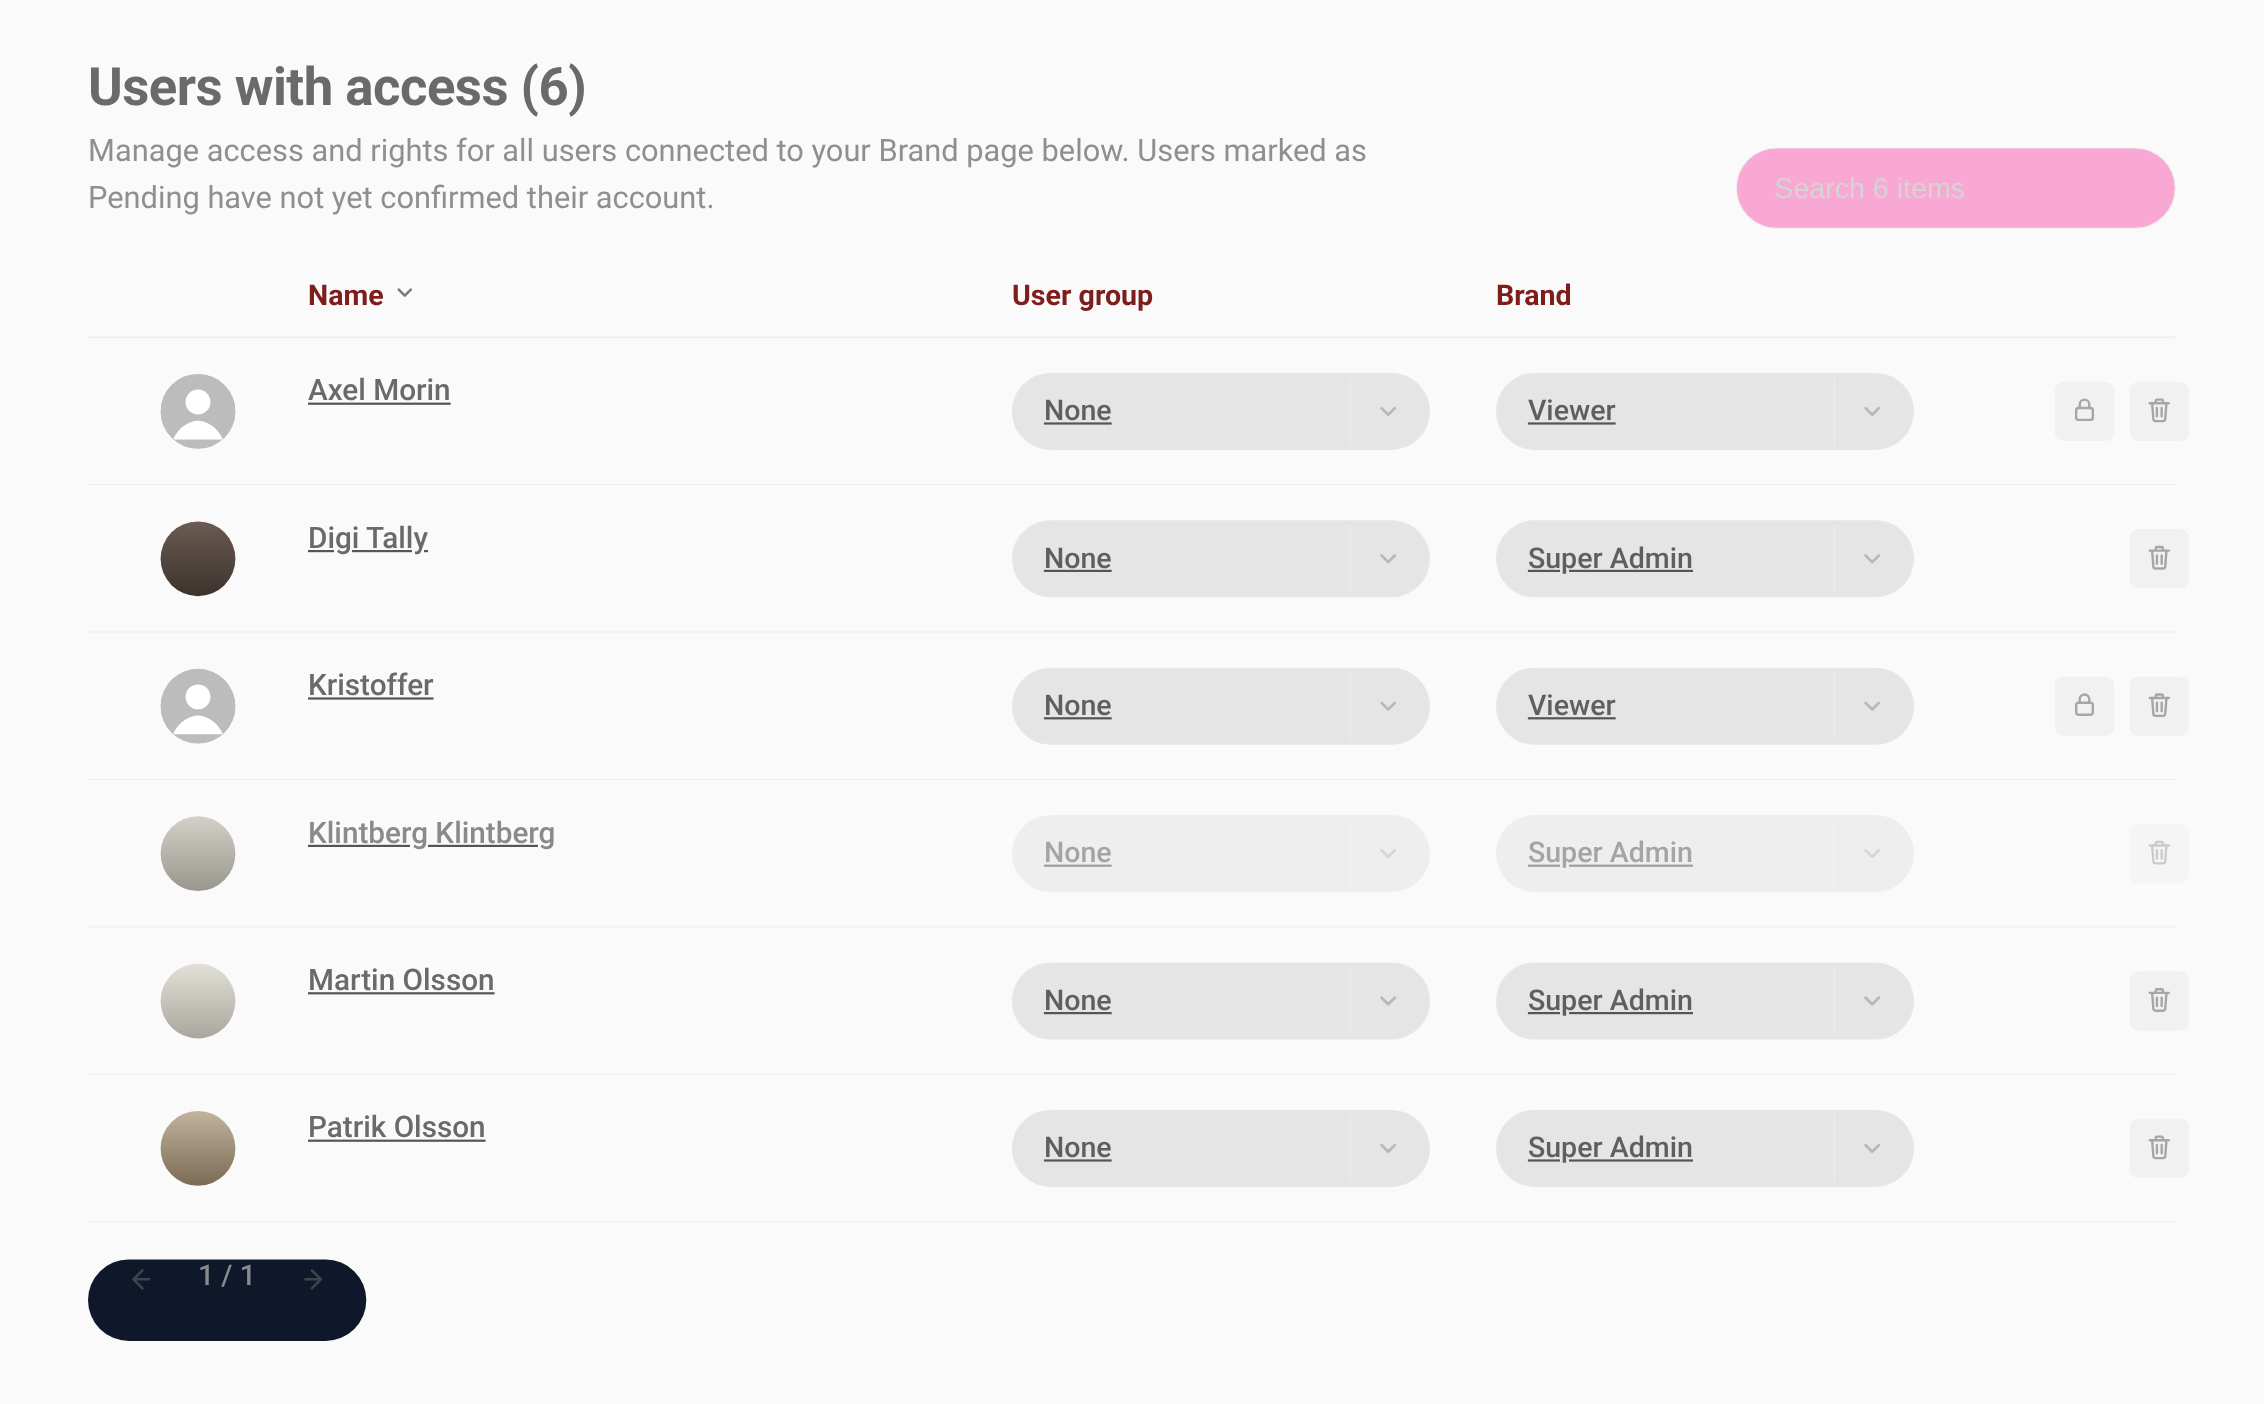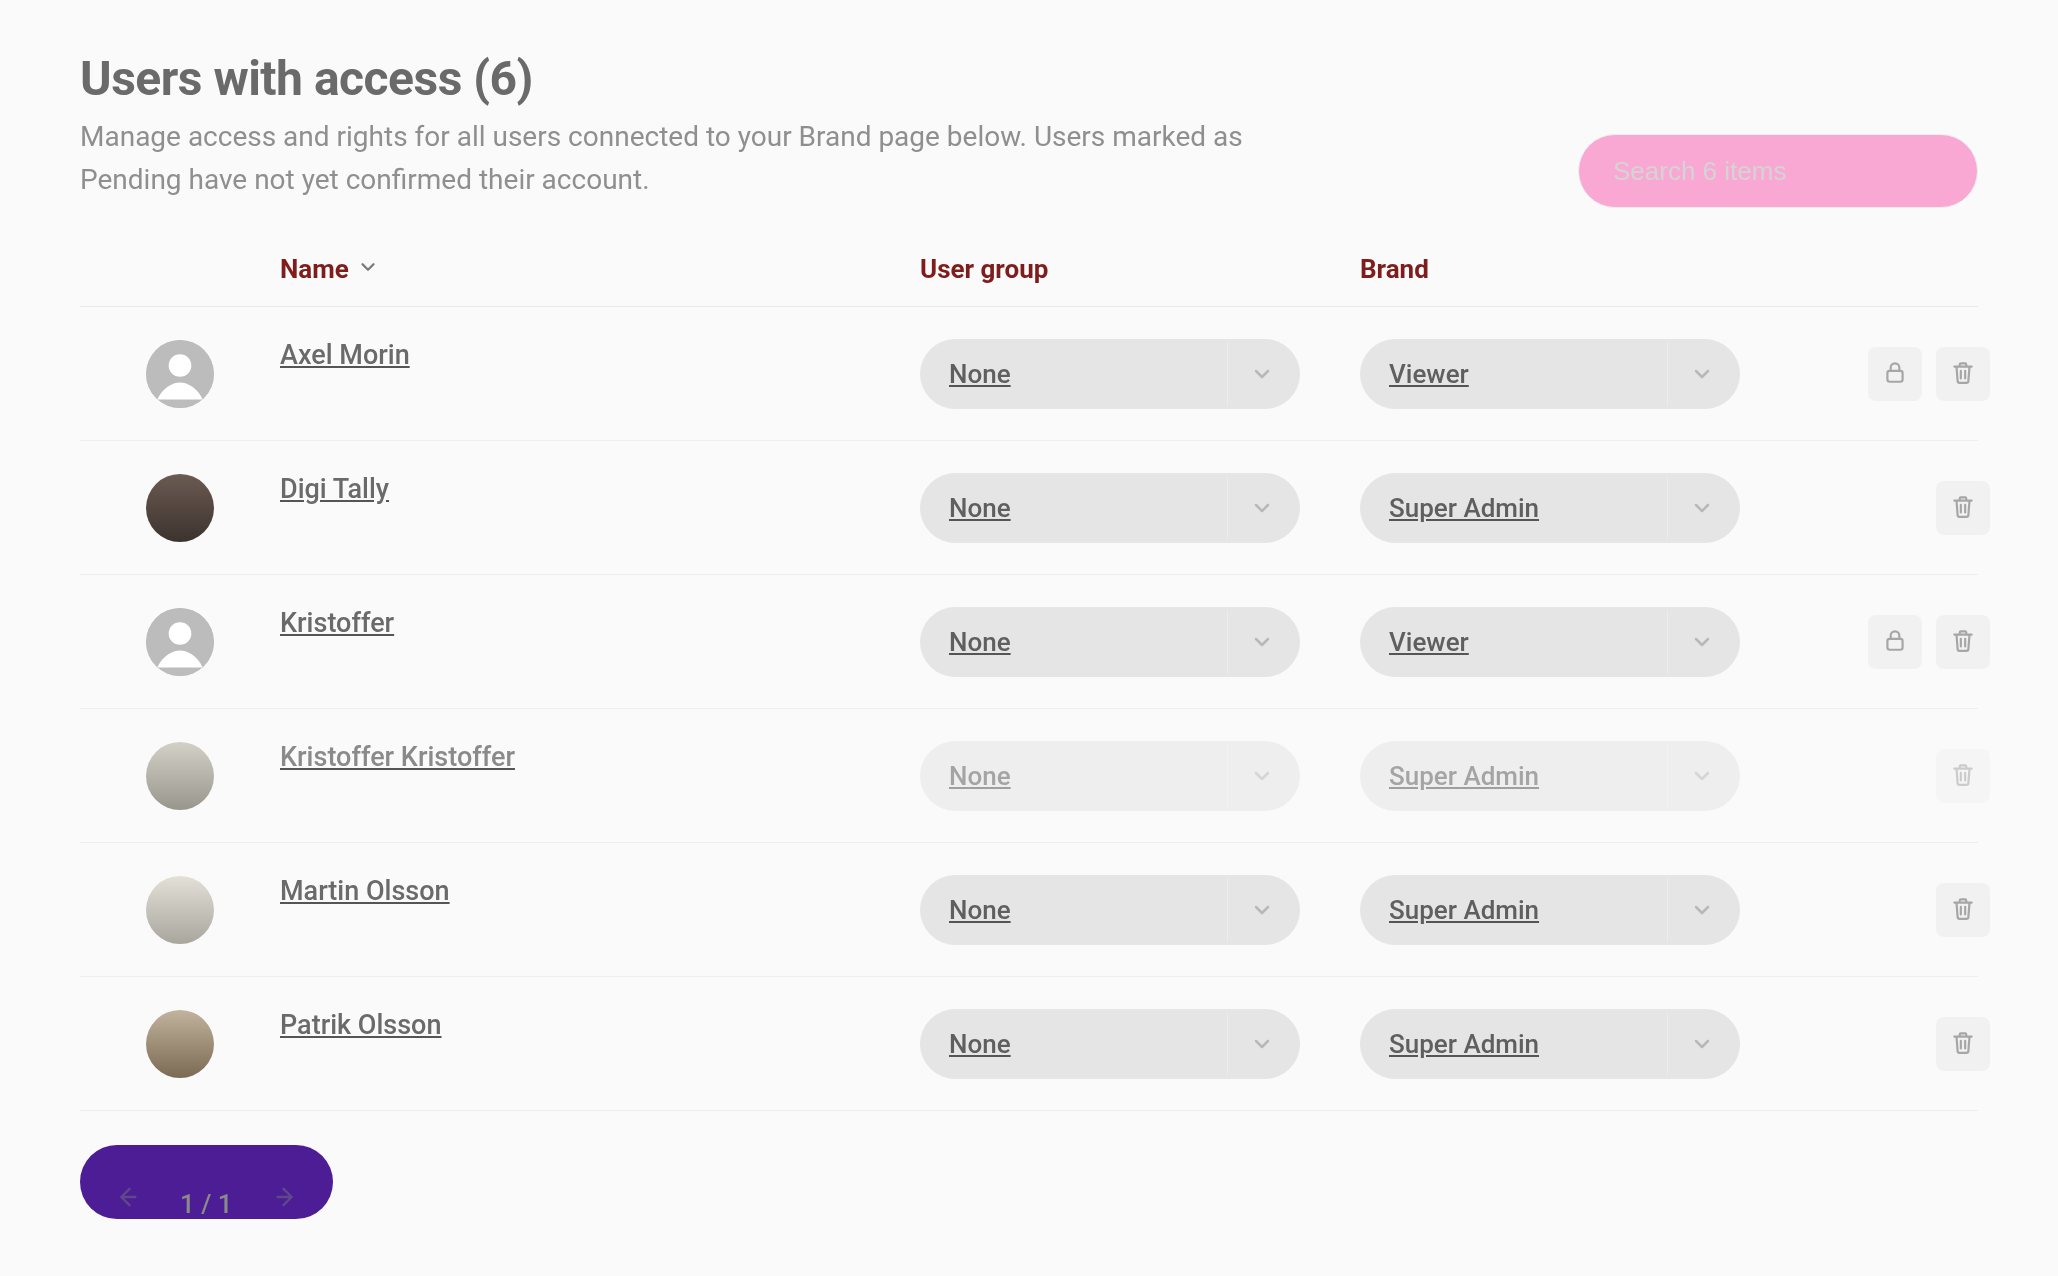--- a/index.html
+++ b/index.html
@@ -149,22 +149,22 @@
     background: #f1f1f1;
     display: flex; align-items: center; justify-content: center;
     cursor: pointer;
   }
   .action-btn svg { width: 26px; height: 26px; }
   .action-btn svg * { stroke: #a6a6a6; fill: none; }
 
   .pager {
     margin-top: 34px;
     display: inline-flex;
-    align-items: flex-end;
-    background: #4c1d95;
+    align-items: flex-start;
+    background: #0f172a;
     border-radius: 40px;
     height: 74px;
     padding: 0 26px;
     gap: 34px;
   }
   .pager .pbtn {
     width: 40px; height: 40px;
     display: flex; align-items: center; justify-content: center;
     cursor: pointer;
     opacity: 0.45;
@@ -334,21 +334,21 @@
               <span><svg viewBox="0 0 24 24">
                   <path d="M4 7h16M9 7V5a1 1 0 0 1 1-1h4a1 1 0 0 1 1 1v2M6 7l1 13a2 2 0 0 0 2 2h6a2 2 0 0 0 2-2l1-13M10 11v7M14 11v7" stroke-width="2" stroke-linecap="round" stroke-linejoin="round"></path>
                 </svg></span>
             </div>
           </div>
         </div>
         <div class="trow disabled">
           <div class="avatar-cell">
             <div class="avatar photo v1"></div>
           </div>
-          <div class="name-cell">Kristoffer Kristoffer</div>
+          <div class="name-cell">Klintberg Klintberg</div>
           <div>
             <div class="select">
               <span class="sel-label">None</span>
               <span class="sel-arrow">
                 <svg viewBox="0 0 24 24" fill="none">
                   <path d="M6 9l6 6 6-6" stroke-width="2.5" stroke-linecap="round" stroke-linejoin="round"></path>
                 </svg>
               </span>
             </div>
           </div>

